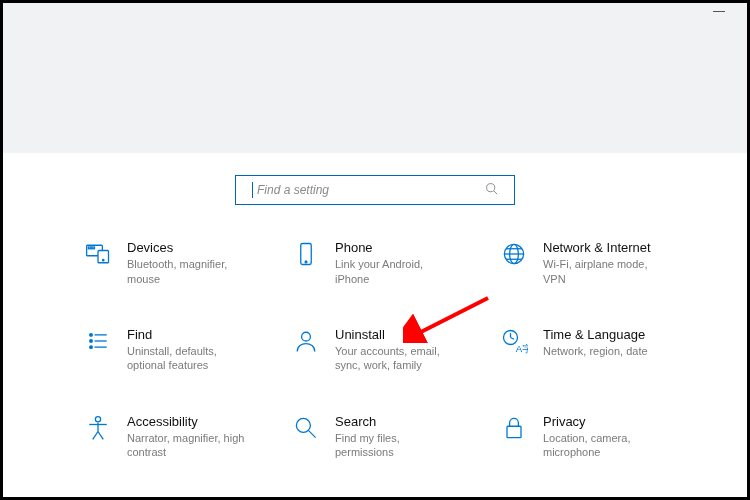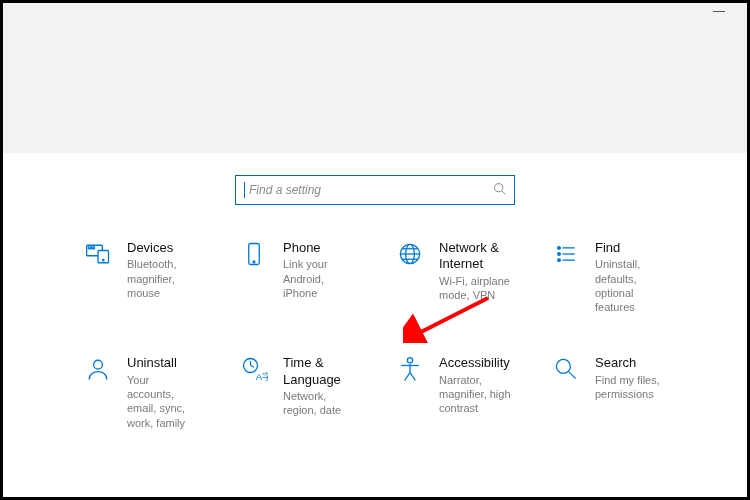--- a/index.html
+++ b/index.html
@@ -29,42 +29,42 @@
     justify-content: center;
     margin-top: 22px;
     margin-bottom: 34px;
   }
   .search {
     width: 280px;
     height: 30px;
     border: 1.5px solid #0067b8;
     display: flex;
     align-items: center;
-    padding: 0 8px;
+    padding: 0 16px;
     background: #fff;
   }
   .search input {
     flex: 1;
     border: none;
     outline: none;
     font-size: 12px;
     color: #333;
     font-style: italic;
     background: transparent;
   }
   .search input::placeholder { color: #8a8a8a; font-style: italic; }
   .caret {
     width: 1px; height: 16px; background: #0067b8; margin-right: 4px;
     animation: blink 1s step-end infinite;
   }
   @keyframes blink { 50% { opacity: 0; } }
   .search-ic { color: #888; }
   .grid {
     display: grid;
-    grid-template-columns: repeat(4, 1fr);
+    grid-template-columns: repeat(3, 1fr);
     column-gap: 18px;
     row-gap: 36px;
     gap: 40px;
   }
   .tile {
     display: flex;
     align-items: flex-start;
     gap: 14px;
     cursor: pointer;
   }
@@ -229,20 +229,32 @@
             <circle cx="13" cy="13" r="8"></circle>
             <line x1="19" y1="19" x2="27" y2="27"></line>
           </svg>
       </div>
       <div class="txt">
         <div class="title">Search</div>
         <div class="desc">Find my files, permissions</div>
       </div>
     </div>
 
+    <div class="tile">
+      <div class="ic">
+        <svg viewBox="0 0 32 32">
+            <rect x="8" y="14" width="16" height="13" rx="1"></rect>
+            <path d="M11 14v-4a5 5 0 0 1 10 0v4"></path>
+          </svg>
+      </div>
+      <div class="txt">
+        <div class="title">Privacy</div>
+        <div class="desc">Location, camera, microphone</div>
+      </div>
+    </div>
 
   </div>
 </div>
 
 <svg class="arrow" style="left:400px; top:290px;" width="90" height="50" viewBox="0 0 90 50">
   <defs>
     <marker id="ah" markerWidth="10" markerHeight="10" refX="2" refY="5" orient="auto">
       <path d="M0,0 L10,5 L0,10 Z" fill="#ff0000"></path>
     </marker>
   </defs>

